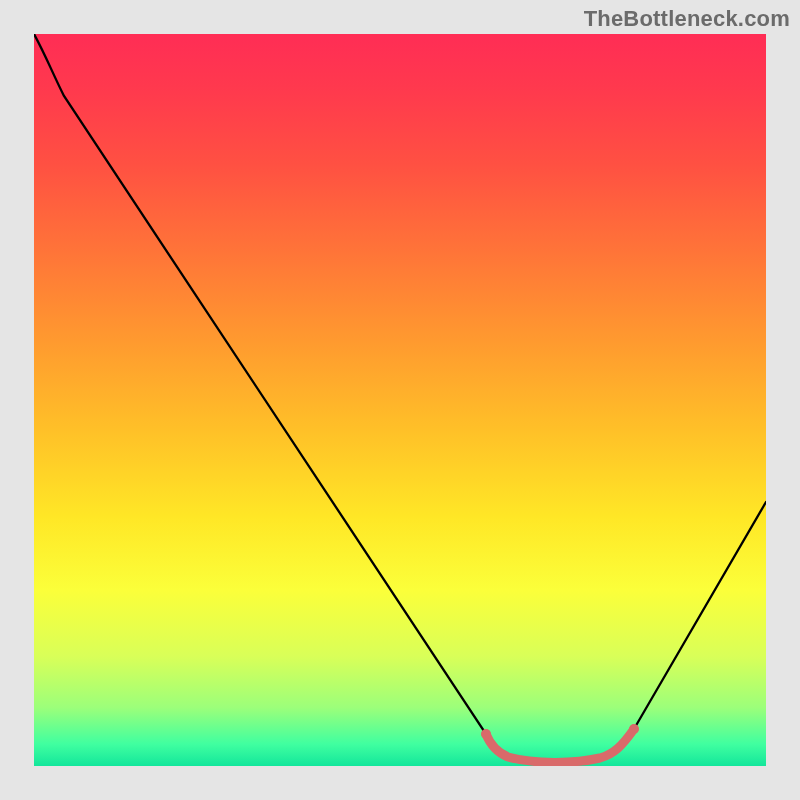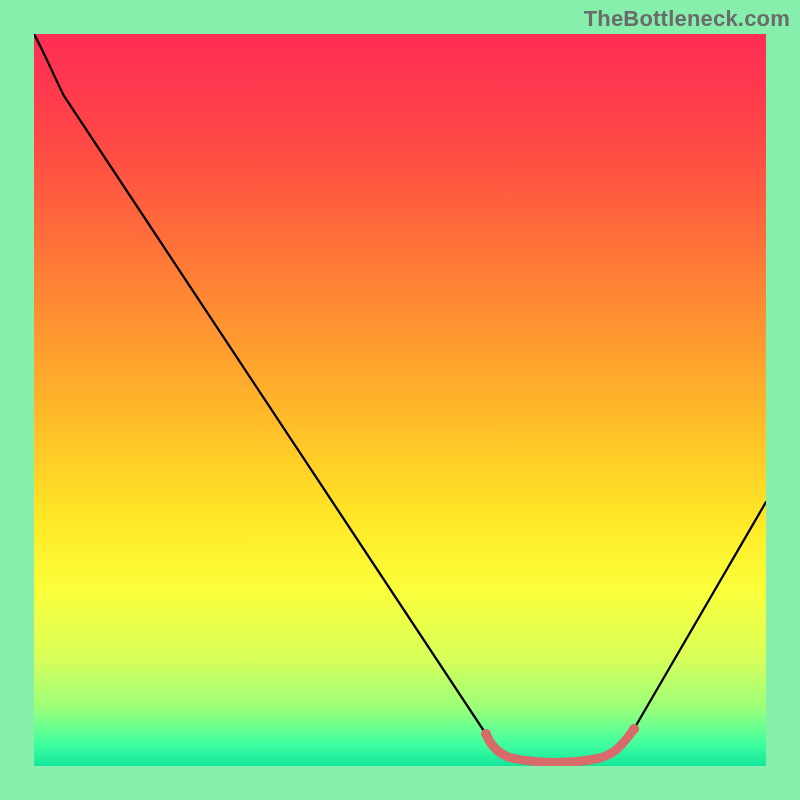--- a/index.html
+++ b/index.html
@@ -1,21 +1,21 @@
 <!DOCTYPE html>
 <html><head>
 <meta charset="utf-8">
 <style>
   * { margin: 0; padding: 0; box-sizing: border-box; }
   html, body { width: 800px; height: 800px; overflow: hidden; background: #000; }
   .frame {
     position: relative;
     width: 800px;
     height: 800px;
-    background: #86efac;
+    background: #e5e5e5;
   }
   .plot-area {
     position: absolute;
     left: 34px;
     top: 34px;
     width: 732px;
     height: 732px;
     background: linear-gradient(
       to bottom,
       #ff2d55 0%,

